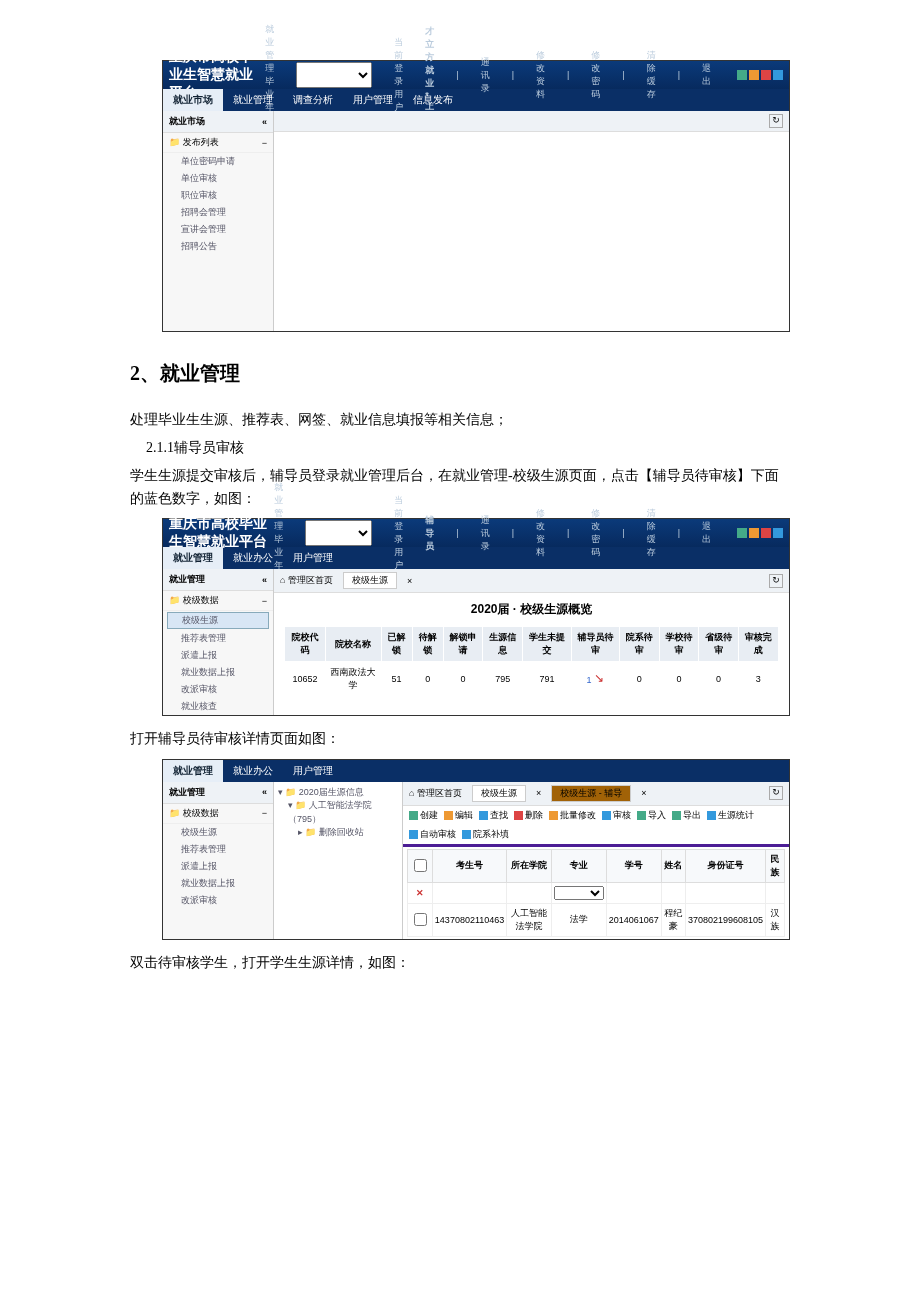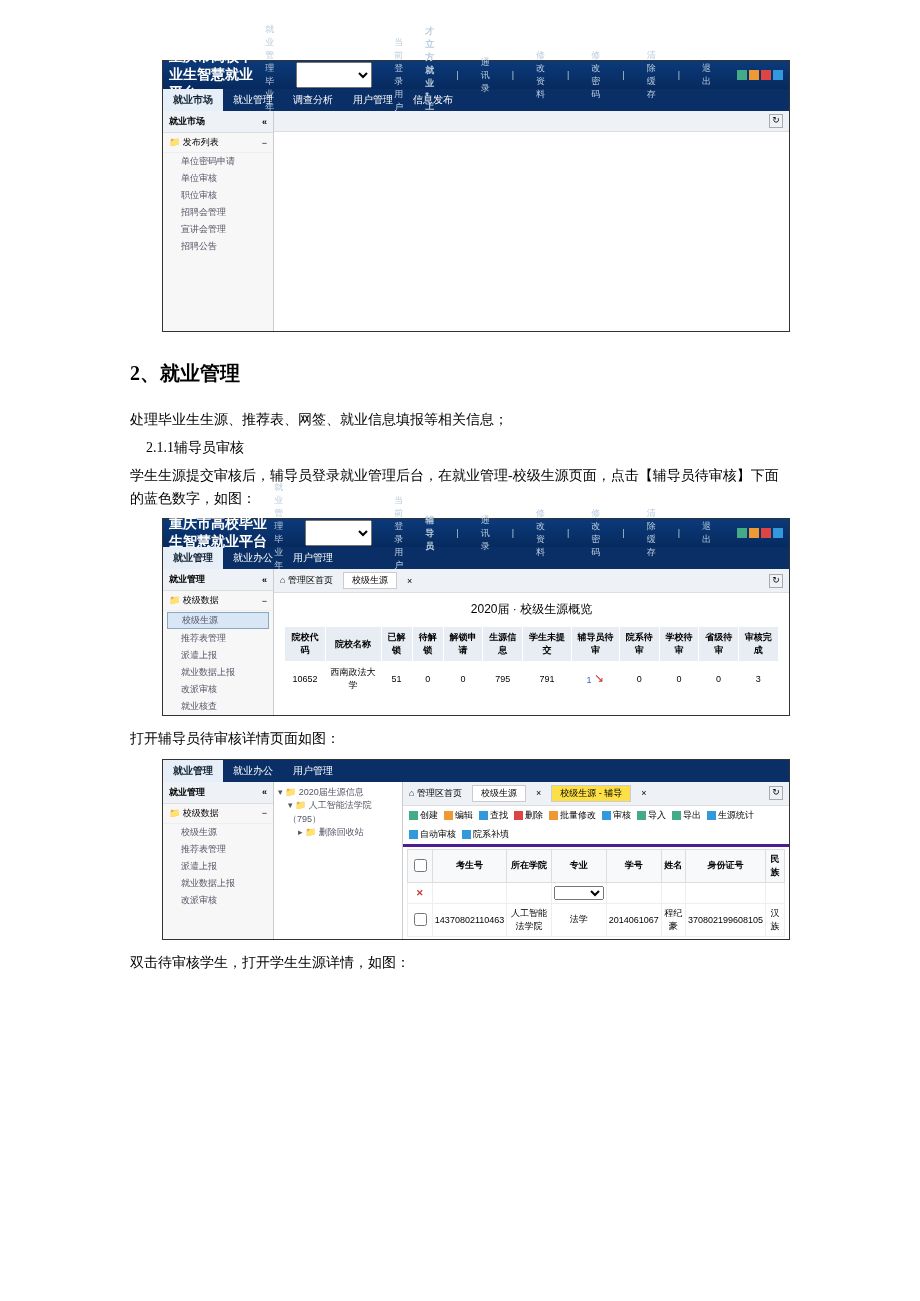--- a/index.html
+++ b/index.html
@@ -113,21 +113,21 @@
   .crumb {
     font-size: 9px;
     padding: 3px 6px;
     background: #eef2f6;
     border-bottom: 1px solid #ddd;
     display: flex;
     align-items: center;
     gap: 10px;
   }
   .crumb .pill { padding:1px 8px; border:1px solid #ccc; background:#fff;}
-  .overview-title { text-align:center; font-weight:normal; font-size:12px; padding:8px 0;}
+  .overview-title { text-align:center; font-weight:bold; font-size:12px; padding:8px 0;}
   table.data {
     width: 96%;
     margin: 0 auto 6px auto;
     border-collapse: collapse;
     font-size: 9px;
     text-align: center;
   }
   table.data th { background:#e8edf3; padding:4px 2px; border:1px solid #fff; font-weight:bold;}
   table.data td { padding:4px 2px; }
   .red-arrow { color:#c33; font-size:12px; display:inline-block; transform:translateY(-1px);}
@@ -353,21 +353,21 @@
       <div class="tree">
         <div>▾ 📁 <span>2020届生源信息</span></div>
         <div style="padding-left:10px">▾ 📁 <span>人工智能法学院（795）</span></div>
         <div style="padding-left:20px">▸ 📁 <span>删除回收站</span></div>
       </div>
       <div class="content">
         <div class="crumb">
           <span>⌂ <span>管理区首页</span></span>
           <span class="pill">校级生源</span>
             <span>×</span>
-          <span class="pill" style="background:#fde047">校级生源 - 辅导</span>
+          <span class="pill" style="background:#a16207">校级生源 - 辅导</span>
             <span>×</span>
           <span class="reload-btn">↻</span>
         </div>
         <div class="toolbar">
           <span class="tbtn">
               <span class="ic green"></span>
               <span>创建</span>
             </span>
           <span class="tbtn">
               <span class="ic orange"></span>

